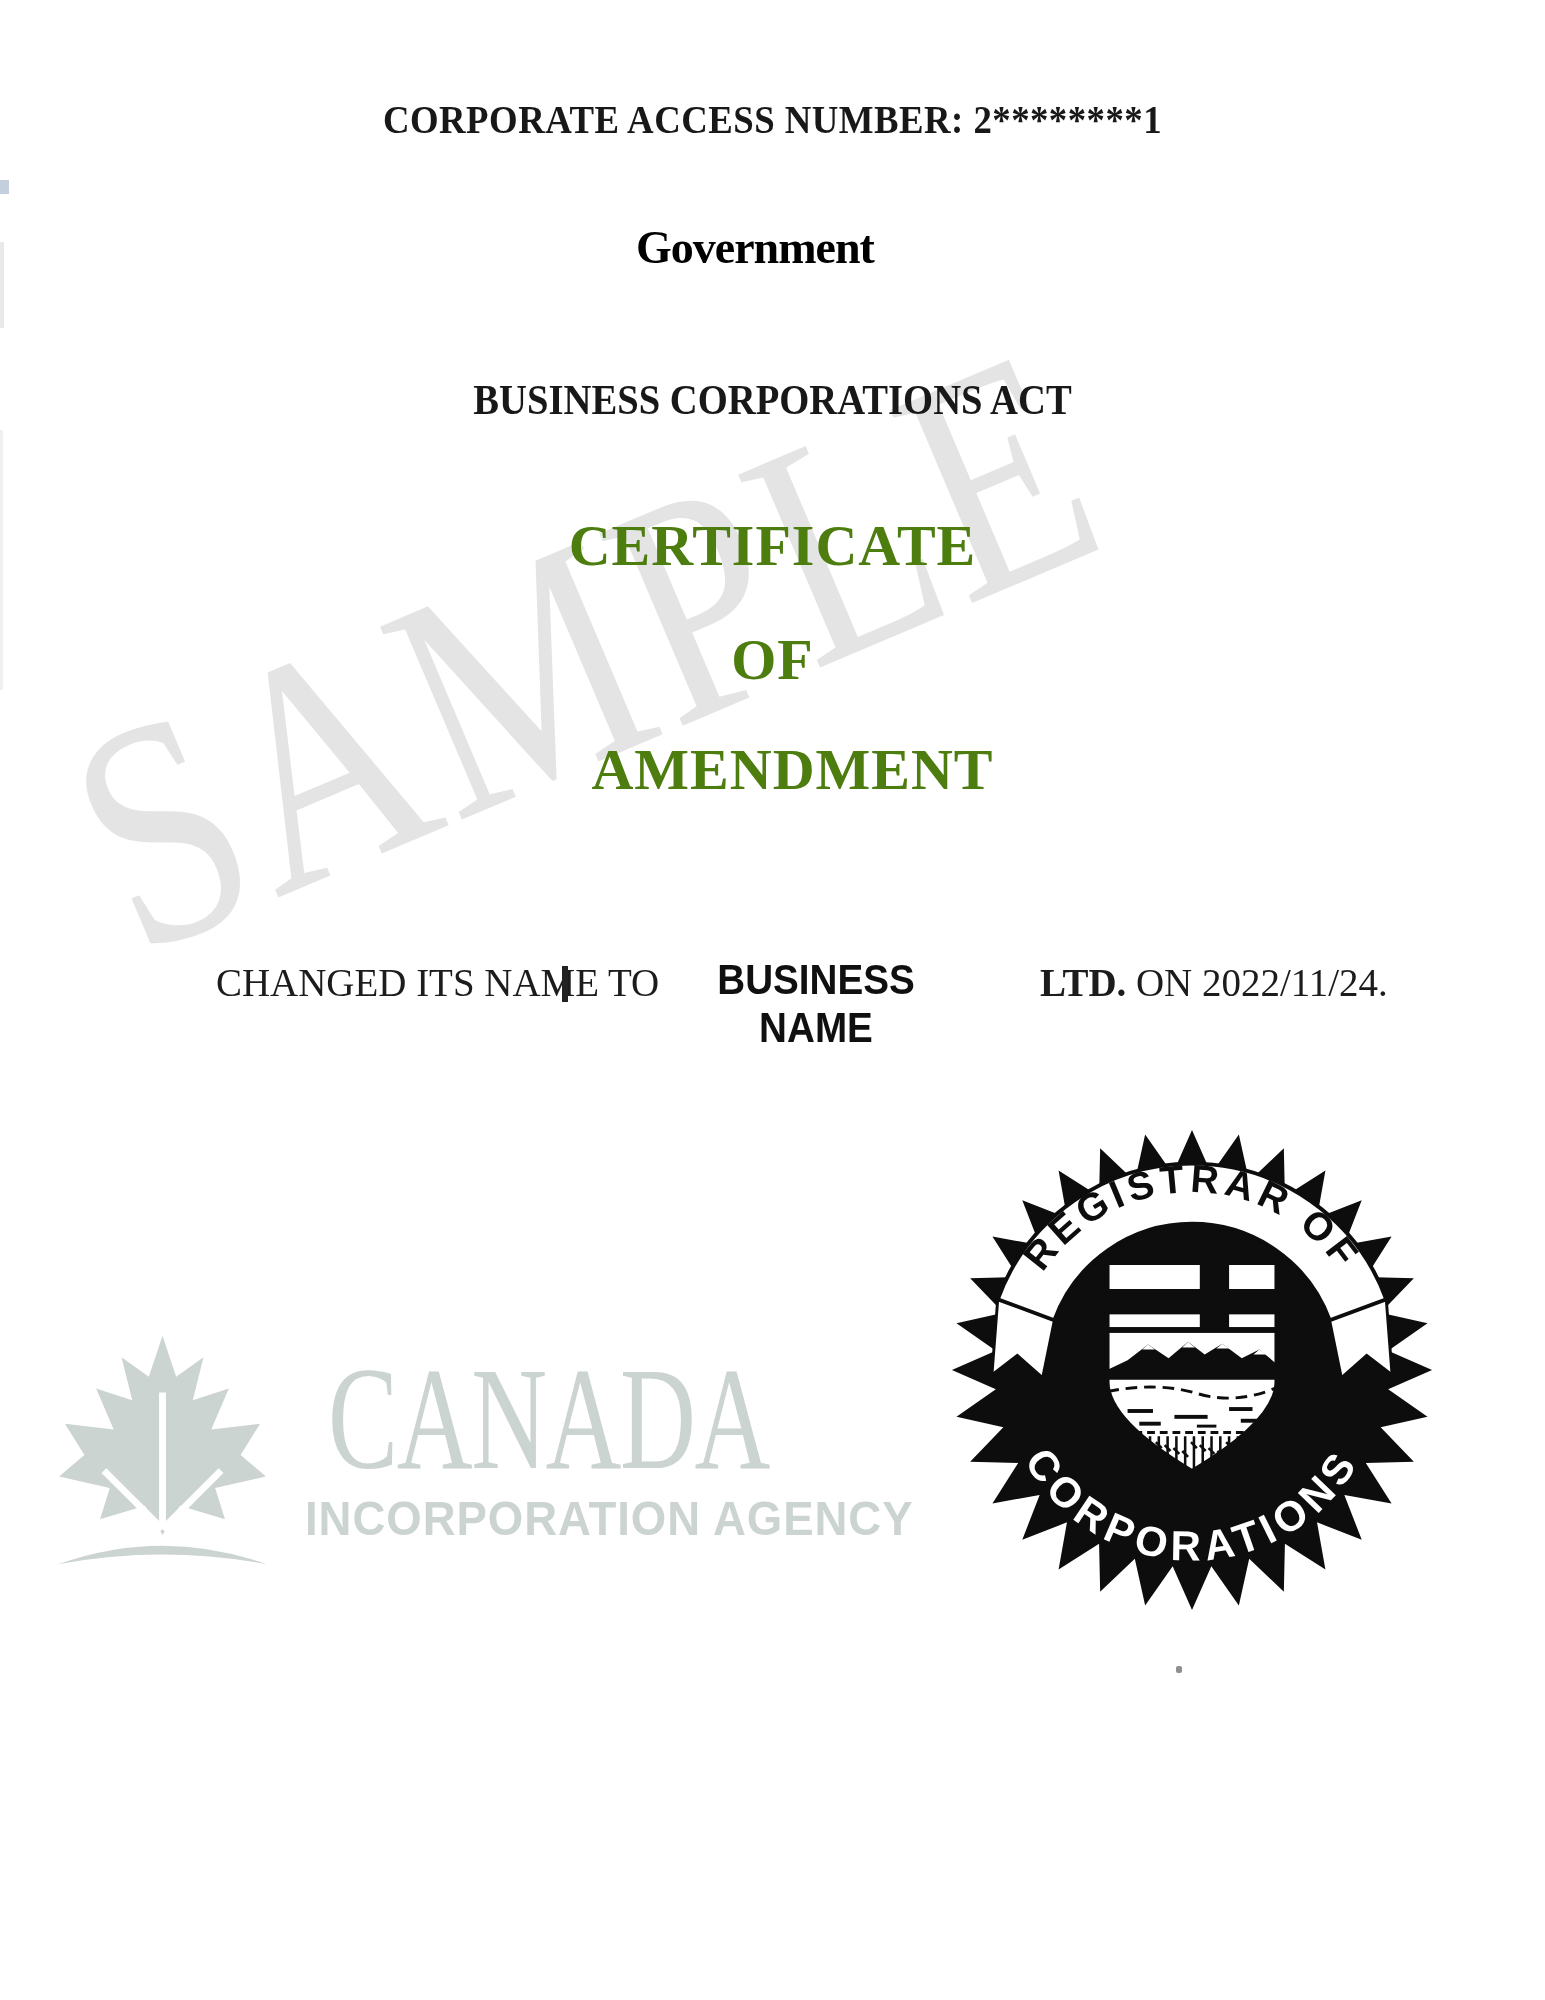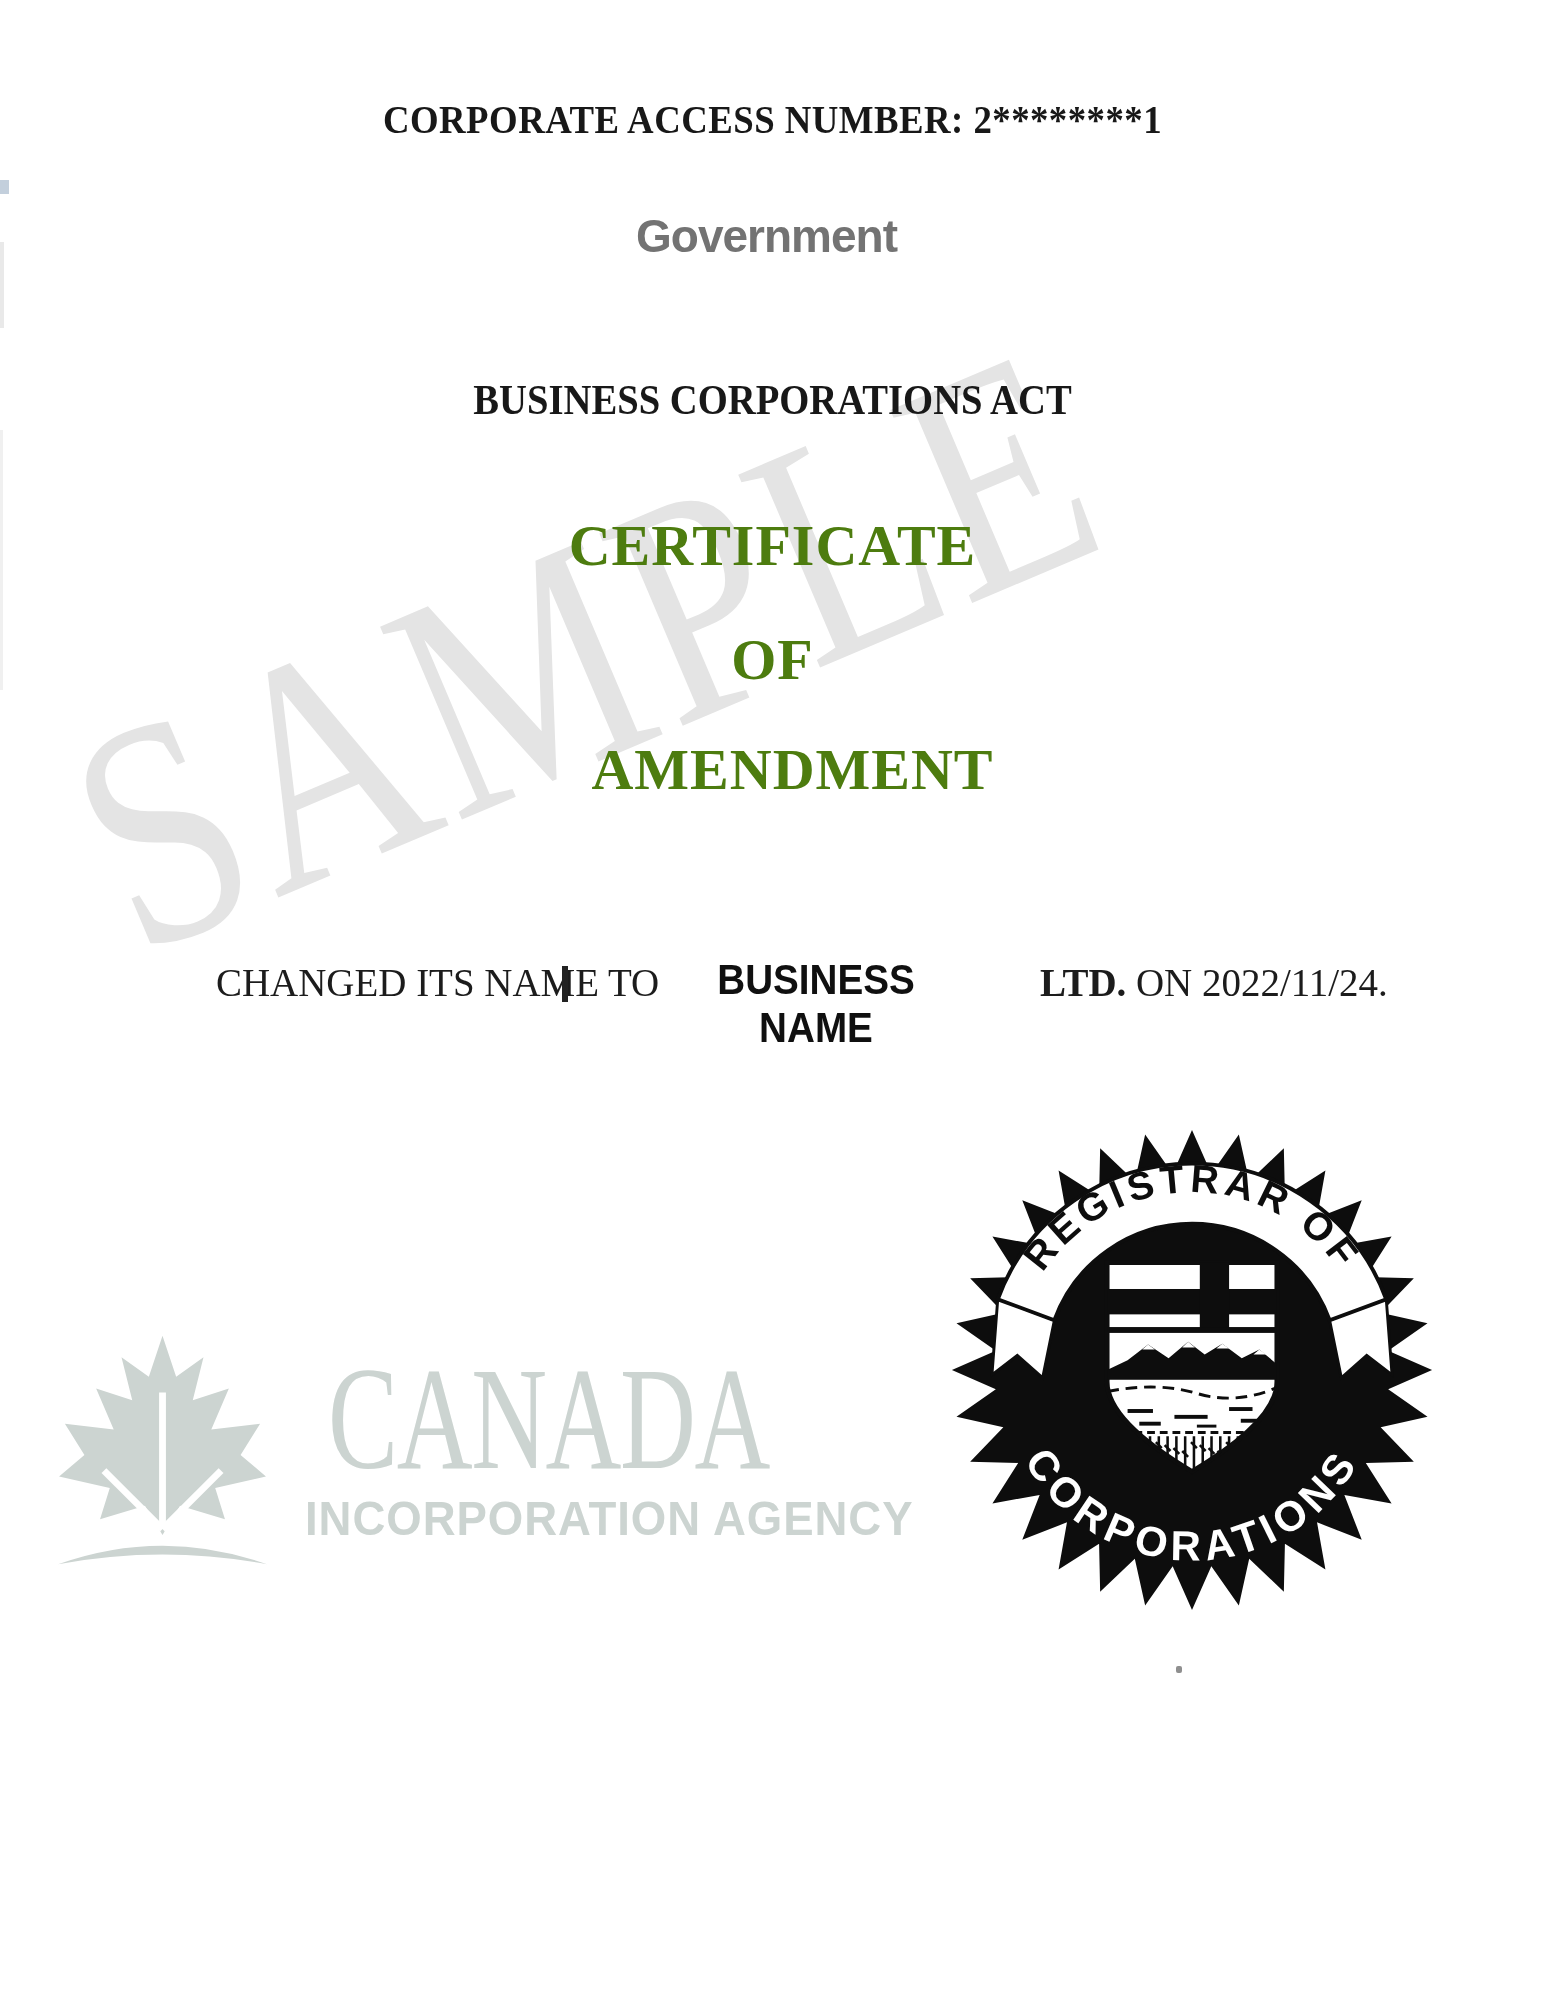--- a/index.html
+++ b/index.html
@@ -8,22 +8,22 @@
     background:#ffffff;overflow:hidden;
     font-family:"Liberation Serif", serif;color:#1c1c1c;
   }
   .abs{position:absolute;}
   .centered{left:0;right:0;text-align:center;}
   .serif-bold{font-family:"Liberation Serif",serif;font-weight:bold;}
   .squeeze{transform:scaleX(.92);}
   
   #corp-access{top:96px;font-size:40px;letter-spacing:.5px;color:#181818;}
   
-  #gov-logo{left:636px;top:212px;font-family:Liberation Sans, sans-serif;
-    font-weight:bold;font-size:46px;line-height:1.06;letter-spacing:-1px;color:#737373;}
+  #gov-logo{left:636px;top:224px;font-family:Liberation Serif, serif;
+    font-weight:bold;font-size:46px;line-height:1.06;letter-spacing:-1px;color:#000000;}
   #gov-square{display:inline-block;width:30px;height:30px;background:#141414;margin-left:14px;}
   
   #act-line{top:376px;font-size:42px;color:#181818;}
   
   .title-line{font-size:58px;letter-spacing:1px;color:#4d7c0f;}
   #title1{top:512px;}
   #title2{top:626px;}
   #title3{top:736px;margin-left:40px;}
   
   #body-line1{top:891px;font-size:42px;}

